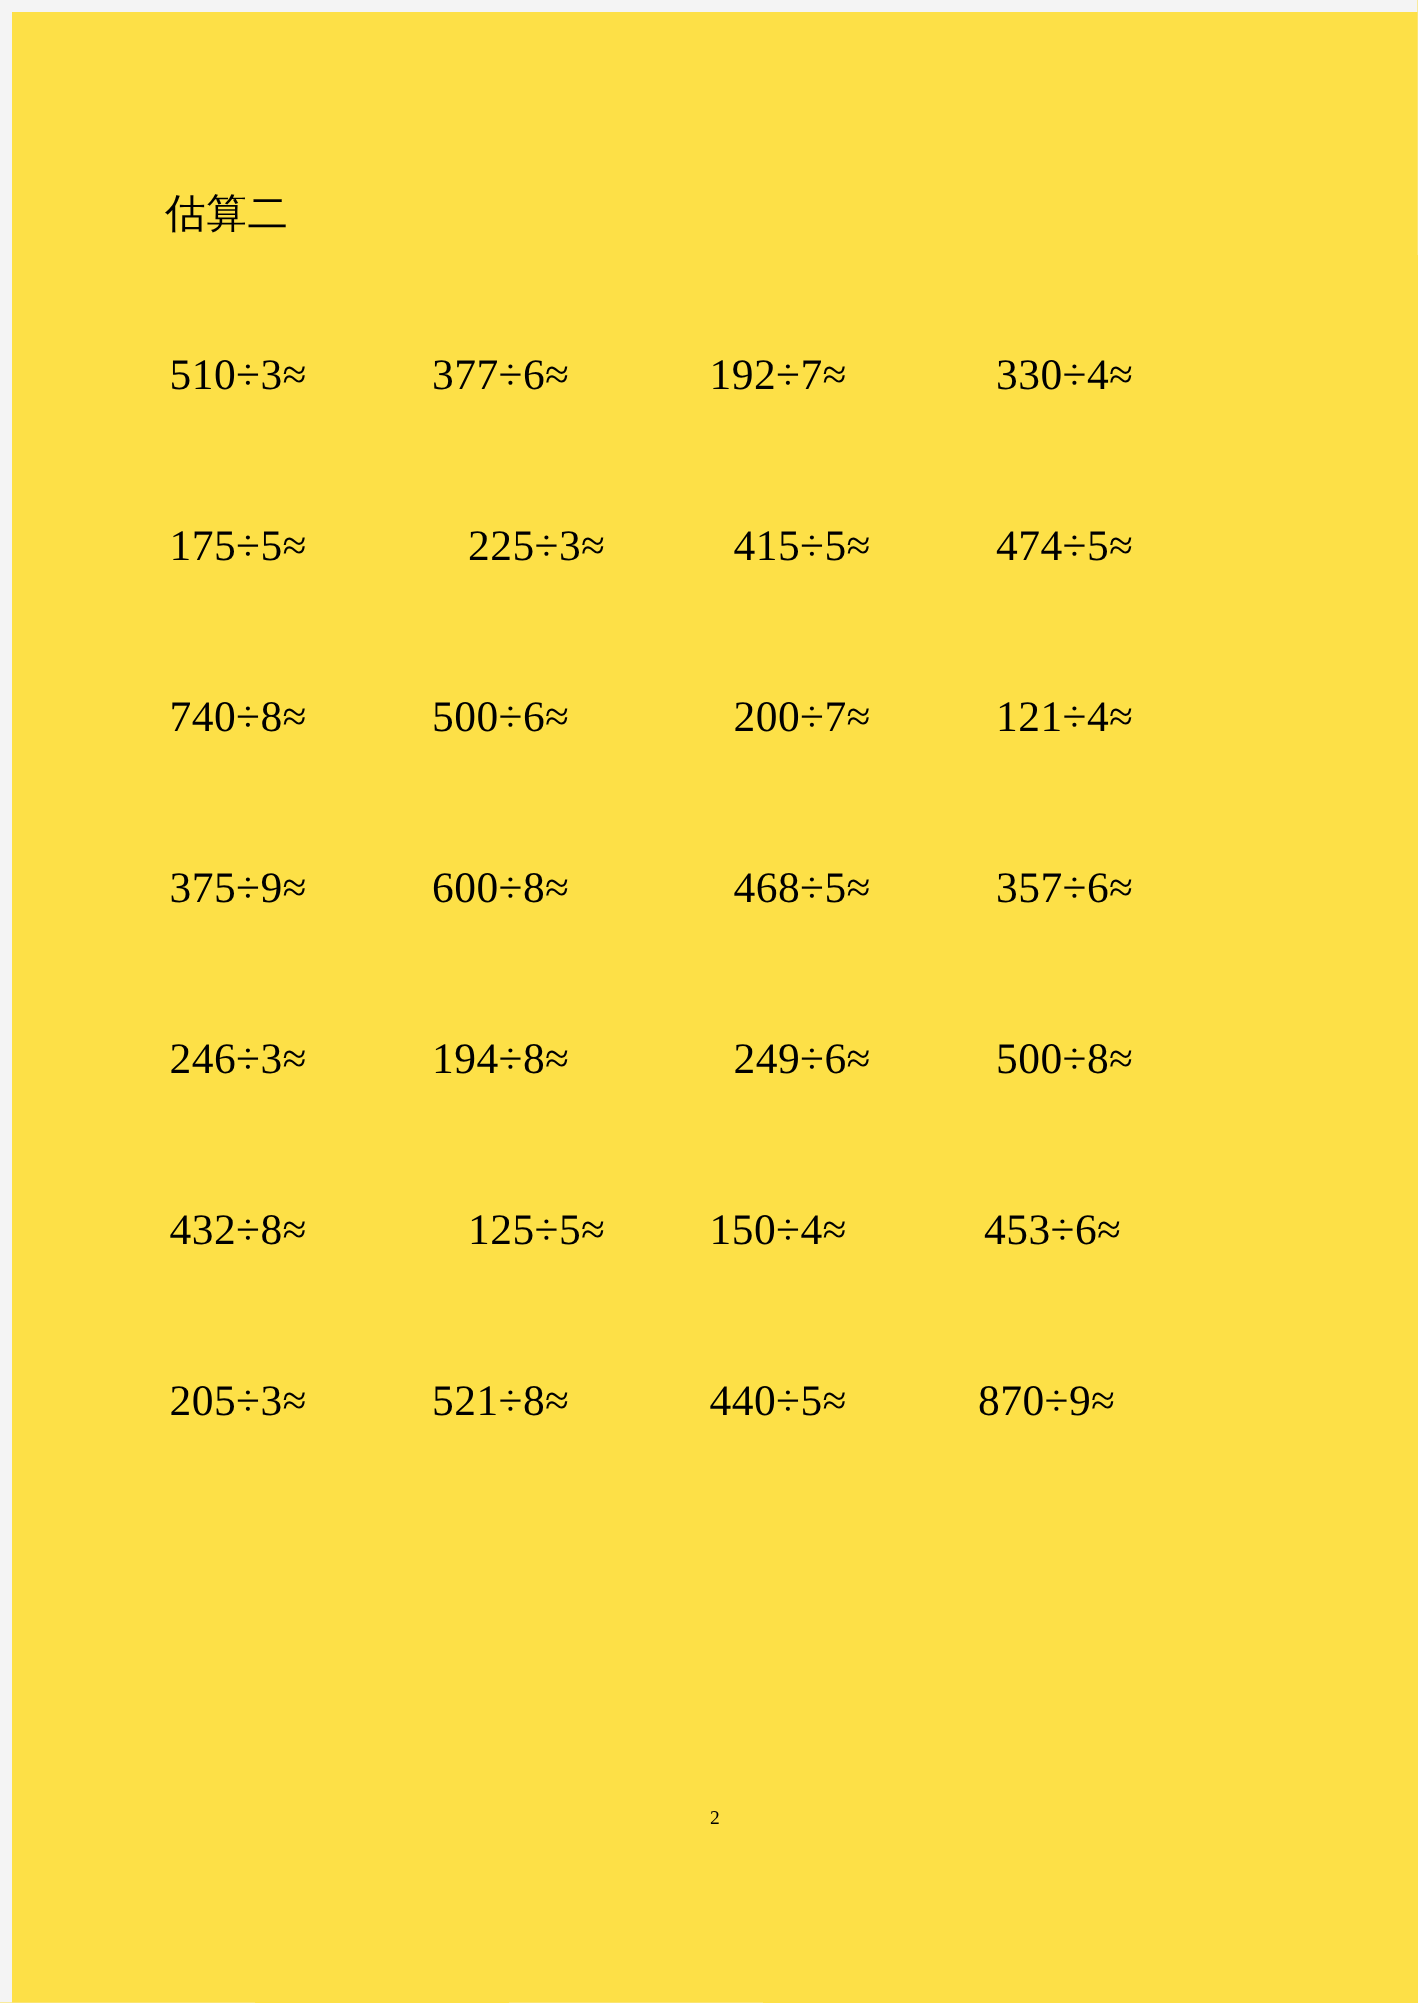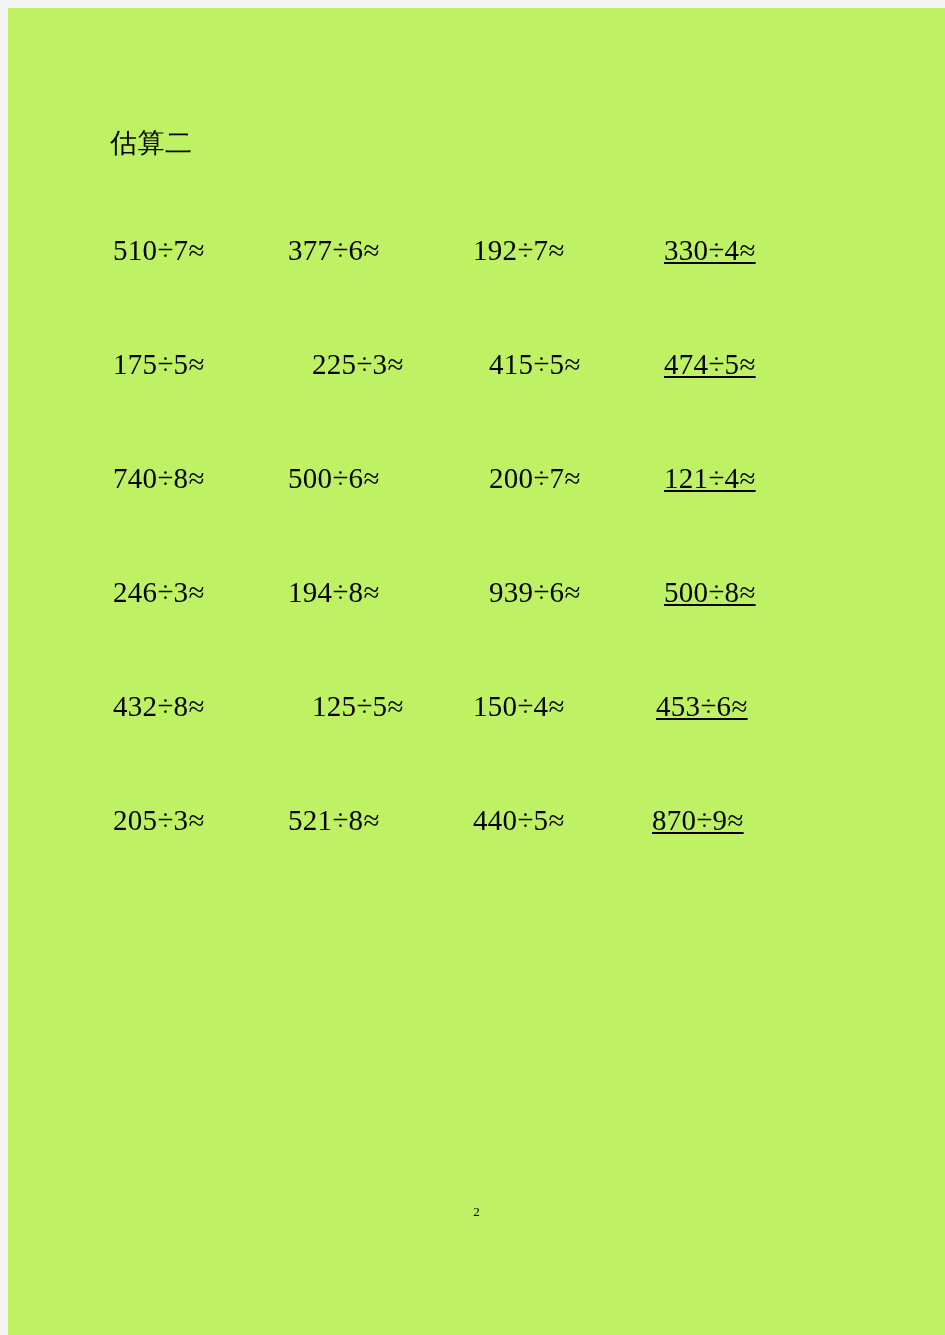--- a/index.html
+++ b/index.html
@@ -15,21 +15,21 @@
     overflow: hidden;
   }
 
   
   #page-sheet {
     position: absolute;
     left: 8px;
     top: 8px;
     width: 937px;
     height: 1327px;
-    background: #bef264;
+    background: #fde047;
     box-sizing: border-box;
   }
 
   #page-title {
     position: absolute;
     left: 102px;
     top: 118px;
     font-family: "DejaVu Sans", "Liberation Sans", sans-serif;
     font-size: 27px;
     line-height: 34px;
@@ -58,21 +58,21 @@
     line-height: 40px;
     color: #000000;
     white-space: nowrap;
     letter-spacing: 0.3px;
   }
 
   
   .col-0 { left: 105px; }
   .col-1 { left: 280px; }
   .col-2 { left: 457px; }
-  .col-3 { left: 648px; text-decoration: underline; }
+  .col-3 { left: 648px; }
 
   .nudge-right-1 { margin-left: 8px; }
   .nudge-right-2 { margin-left: 24px; }
   .nudge-left-1  { margin-left: -4px; }
 
   #page-number {
     position: absolute;
     left: 0;
     top: 1196px;
     width: 937px;
@@ -85,21 +85,21 @@
 </head>
 <body>
 
 <div id="page-sheet">
 
   <div id="page-title">估算二</div>
 
   <div id="problem-grid">
 
     <div class="problem-row">
-      <div class="problem-cell col-0">510÷7≈</div>
+      <div class="problem-cell col-0">510÷3≈</div>
       <div class="problem-cell col-1">377÷6≈</div>
       <div class="problem-cell col-2 nudge-right-1">192÷7≈</div>
       <div class="problem-cell col-3 nudge-right-1">330÷4≈</div>
     </div>
 
     <div class="problem-row">
       <div class="problem-cell col-0">175÷5≈</div>
       <div class="problem-cell col-1 nudge-right-2">225÷3≈</div>
       <div class="problem-cell col-2 nudge-right-2">415÷5≈</div>
       <div class="problem-cell col-3 nudge-right-1">474÷5≈</div>
@@ -107,25 +107,31 @@
 
     <div class="problem-row">
       <div class="problem-cell col-0">740÷8≈</div>
       <div class="problem-cell col-1">500÷6≈</div>
       <div class="problem-cell col-2 nudge-right-2">200÷7≈</div>
       <div class="problem-cell col-3 nudge-right-1">121÷4≈</div>
     </div>
 
 
 
+    <div class="problem-row">
+      <div class="problem-cell col-0">375÷9≈</div>
+      <div class="problem-cell col-1">600÷8≈</div>
+      <div class="problem-cell col-2 nudge-right-2">468÷5≈</div>
+      <div class="problem-cell col-3 nudge-right-1">357÷6≈</div>
+    </div>
 
     <div class="problem-row">
       <div class="problem-cell col-0">246÷3≈</div>
       <div class="problem-cell col-1">194÷8≈</div>
-      <div class="problem-cell col-2 nudge-right-2">939÷6≈</div>
+      <div class="problem-cell col-2 nudge-right-2">249÷6≈</div>
       <div class="problem-cell col-3 nudge-right-1">500÷8≈</div>
     </div>
 
     <div class="problem-row">
       <div class="problem-cell col-0">432÷8≈</div>
       <div class="problem-cell col-1 nudge-right-2">125÷5≈</div>
       <div class="problem-cell col-2 nudge-right-1">150÷4≈</div>
       <div class="problem-cell col-3">453÷6≈</div>
     </div>
 

